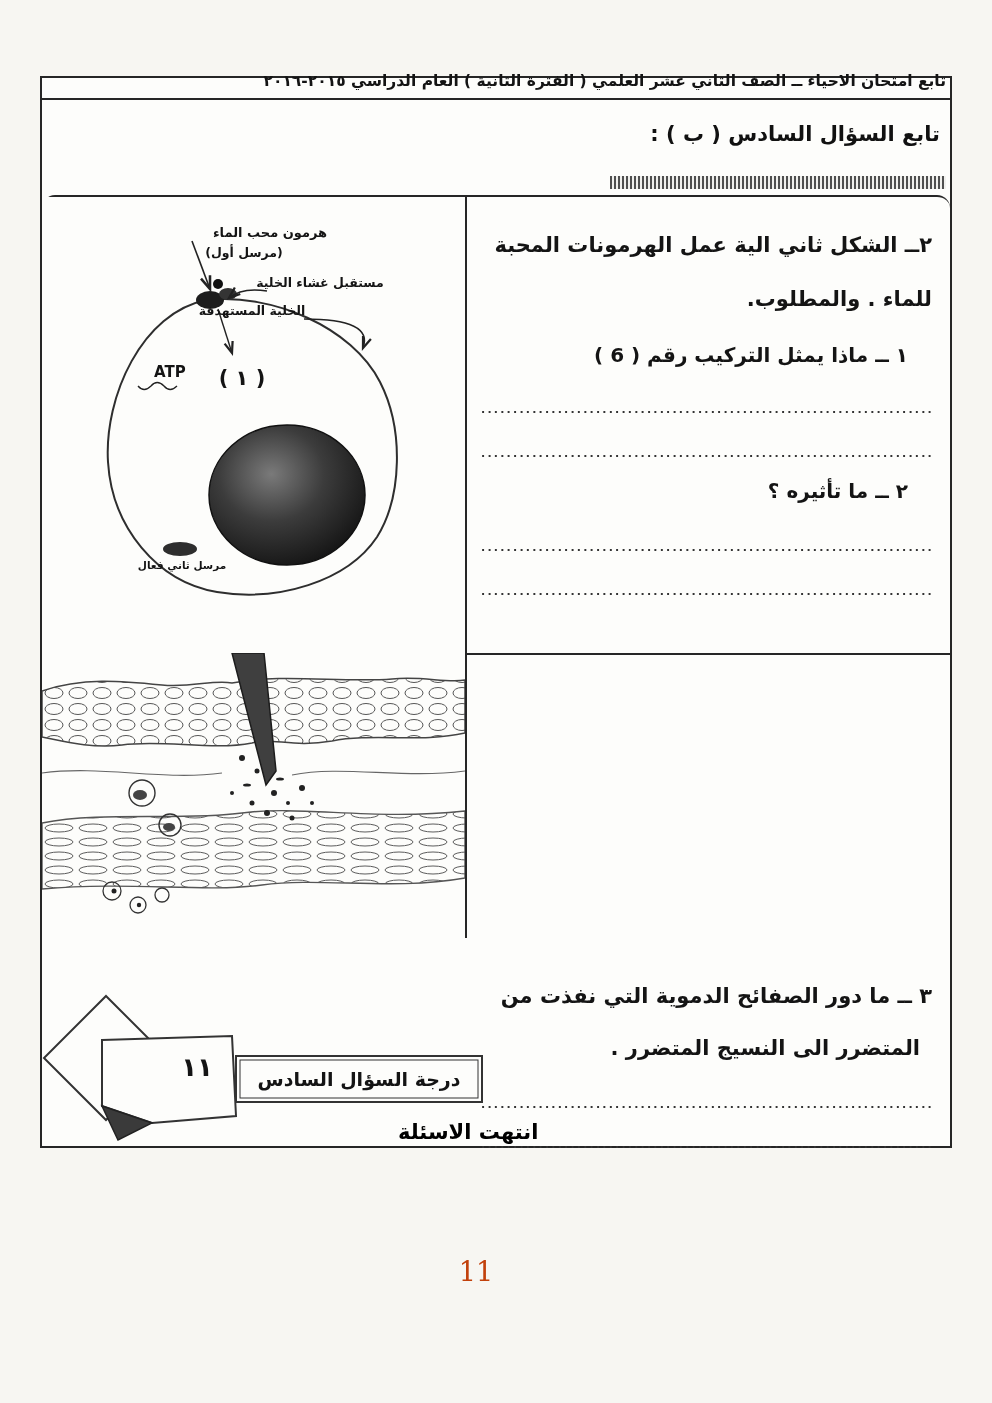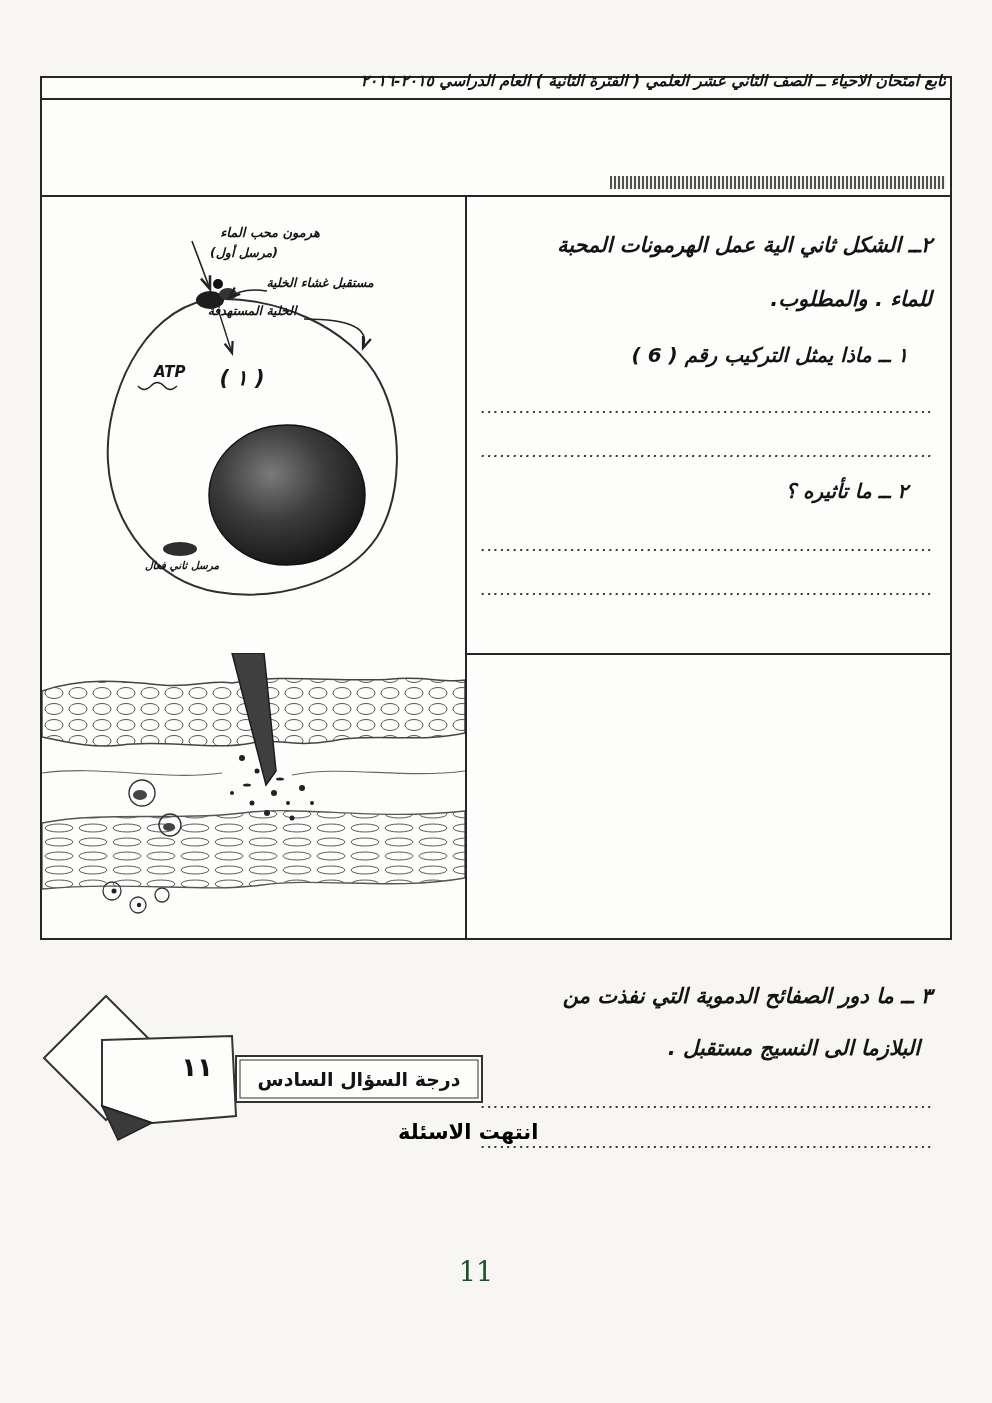--- a/index.html
+++ b/index.html
@@ -5,40 +5,40 @@
   * { margin:0; padding:0; box-sizing:border-box; }
   html,body { width:992px; height:1403px; }
   body {
     position:relative;
     background:#f7f6f2;
     font-family:"DejaVu Sans","Liberation Sans",sans-serif;
     color:#161616;
     overflow:hidden;
   }
   .frame {
-    position:absolute; left:40px; top:76px; width:912px; height:864px;
-    border:2px solid #262626; background:#fdfdfb;font-style:italic;
+    position:absolute; left:40px; top:76px; width:912px; height:1072px;
+    border:2px solid #262626; background:#fdfdfb;
   }
   .title {
     position:absolute; top:-6px; right:4px; left:4px;
     direction:rtl; text-align:right;
     font-size:15.5px; font-weight:bold; white-space:nowrap; overflow:hidden;
     letter-spacing:.3px; color:#141414;
   }
   .title-rule { position:absolute; top:20px; left:-2px; right:-2px; border-top:2px solid #262626; }
   .subtitle {
     position:absolute; top:44px; right:10px; direction:rtl;
     font-size:21px; font-weight:bold; color:#111;
   }
   .noise {
     position:absolute; top:98px; right:4px; width:336px; height:13px;
     background:repeating-linear-gradient(90deg,#3c3c3c 0 2px,#efefec 2px 4px);
     opacity:.9;
   }
-  .qtable { position:absolute; top:117px; left:0; right:0; bottom:0; border-top:2px solid #262626; }
+  .qtable { position:absolute; top:117px; left:0; right:0; bottom:0; border-top:2px solid #262626;border-radius:13px; }
   .trow { display:flex; }
   .trow1 { height:458px; border-bottom:2px solid #262626; }
   .trow2 { height:283px;align-items:flex-end; }
   .cell-img { width:425px; border-right:2px solid #262626; position:relative; overflow:hidden; background:#fdfdfb; }
   .cell-q { flex:1; position:relative; direction:rtl; }
   .qline {
     position:absolute; font-weight:bold; font-size:21px; color:#141414; white-space:nowrap;
   }
   .q2-l1 { top:36px;  right:18px; }
   .q2-l2 { top:90px;  right:18px; }
@@ -53,30 +53,31 @@
   .d1{top:206px} .d2{top:250px} .d3{top:344px} .d4{top:388px}
   .d5{top:160px} .d6{top:200px}
   svg text { font-family:"DejaVu Sans","Liberation Sans",sans-serif; fill:#141414; font-weight:bold; }
   .footer-svg { position:absolute; left:40px; top:990px; }
   .end-text {
     position:absolute; left:398px; top:1120px; direction:rtl;
     font-size:21px; font-weight:bold; color:#000000;
   }
   .page-num {
     position:absolute; left:436px; top:1256px; width:80px; text-align:center;
-    font-family:"DejaVu Serif","Liberation Serif",serif; font-size:27px; color:#14532d;
+    font-family:"DejaVu Serif","Liberation Serif",serif; font-size:27px; color:#c2410c;
   }
 </style>
 </head>
 <body>
 
 <div class="frame">
 
   <div class="title">تابع امتحان الاحياء ــ الصف الثاني عشر العلمي ( الفترة الثانية ) العام الدراسي ٢٠١٥-٢٠١٦</div>
   <div class="title-rule"></div>
+  <div class="subtitle">تابع السؤال السادس ( ب ) :</div>
   <div class="noise"></div>
 
   <div class="qtable">
 
     <div class="trow trow1">
       <div class="cell-img">
         <svg viewBox="0 0 423 456" width="423" height="456">
           <defs>
             <radialGradient id="nuc" cx="40%" cy="35%" r="75%">
               <stop offset="0%" stop-color="#7a7a7a"></stop>
@@ -178,21 +179,21 @@
               <circle cx="96" cy="252" r="8"></circle>
               <circle cx="120" cy="242" r="7"></circle>
             <circle cx="72" cy="238" r="2.5" fill="#222" stroke="none"></circle>
             <circle cx="97" cy="252" r="2.2" fill="#222" stroke="none"></circle>
           </g>
         </svg>
       </div>
 
       <div class="cell-q">
         <div class="qline q3-l1">٣ ــ ما دور الصفائح الدموية التي نفذت من</div>
-        <div class="qline q3-l2">البلازما الى النسيج مستقبل .</div>
+        <div class="qline q3-l2">المتضرر الى النسيج المتضرر .</div>
         <div class="dotline d5">........................................................................................................................</div>
         <div class="dotline d6">........................................................................................................................</div>
       </div>
     </div>
 
   </div>
 </div>
 
 <svg class="footer-svg" viewBox="0 0 480 170" width="480" height="170">
   <polygon points="66,6 128,68 66,130 4,68" fill="#fdfdfb" stroke="#333" stroke-width="2"></polygon>

